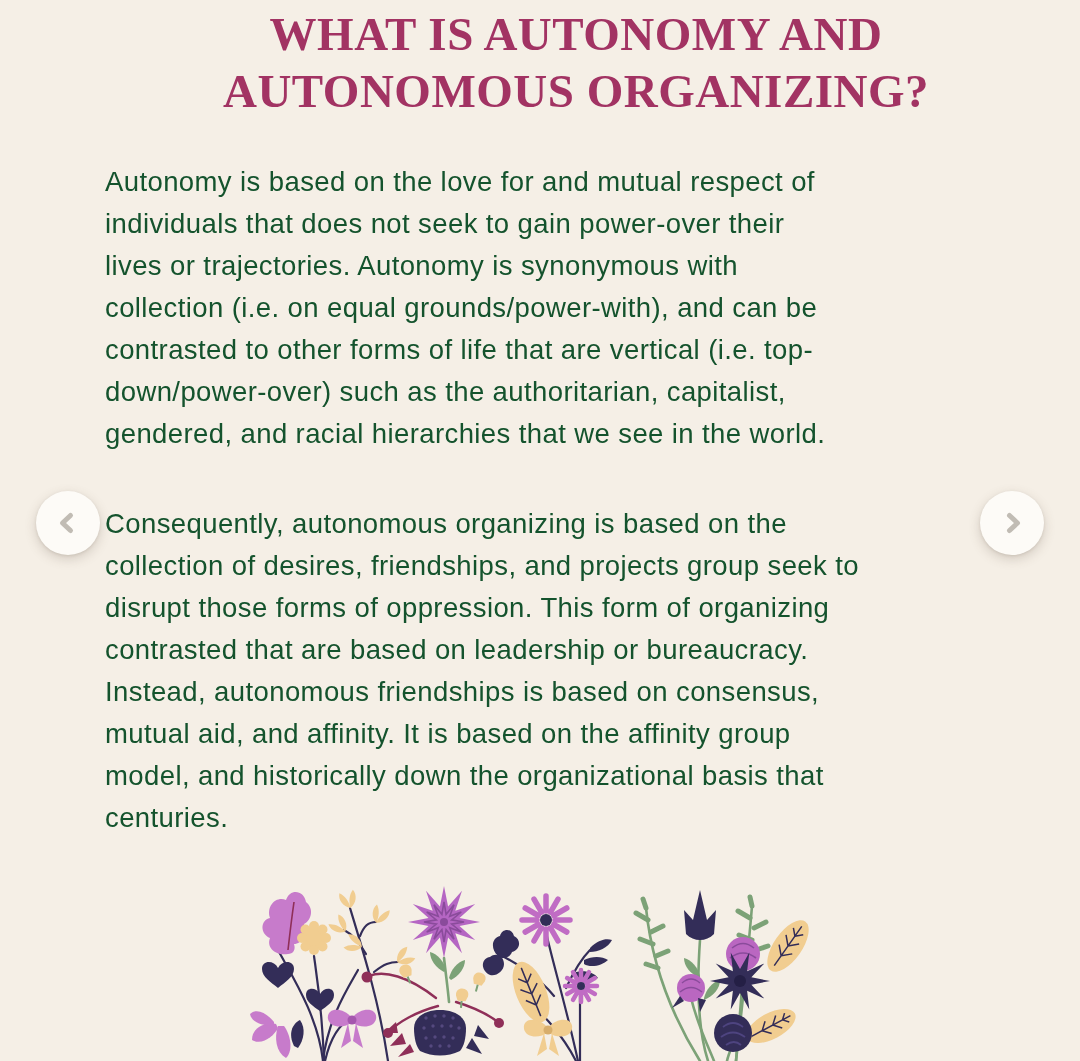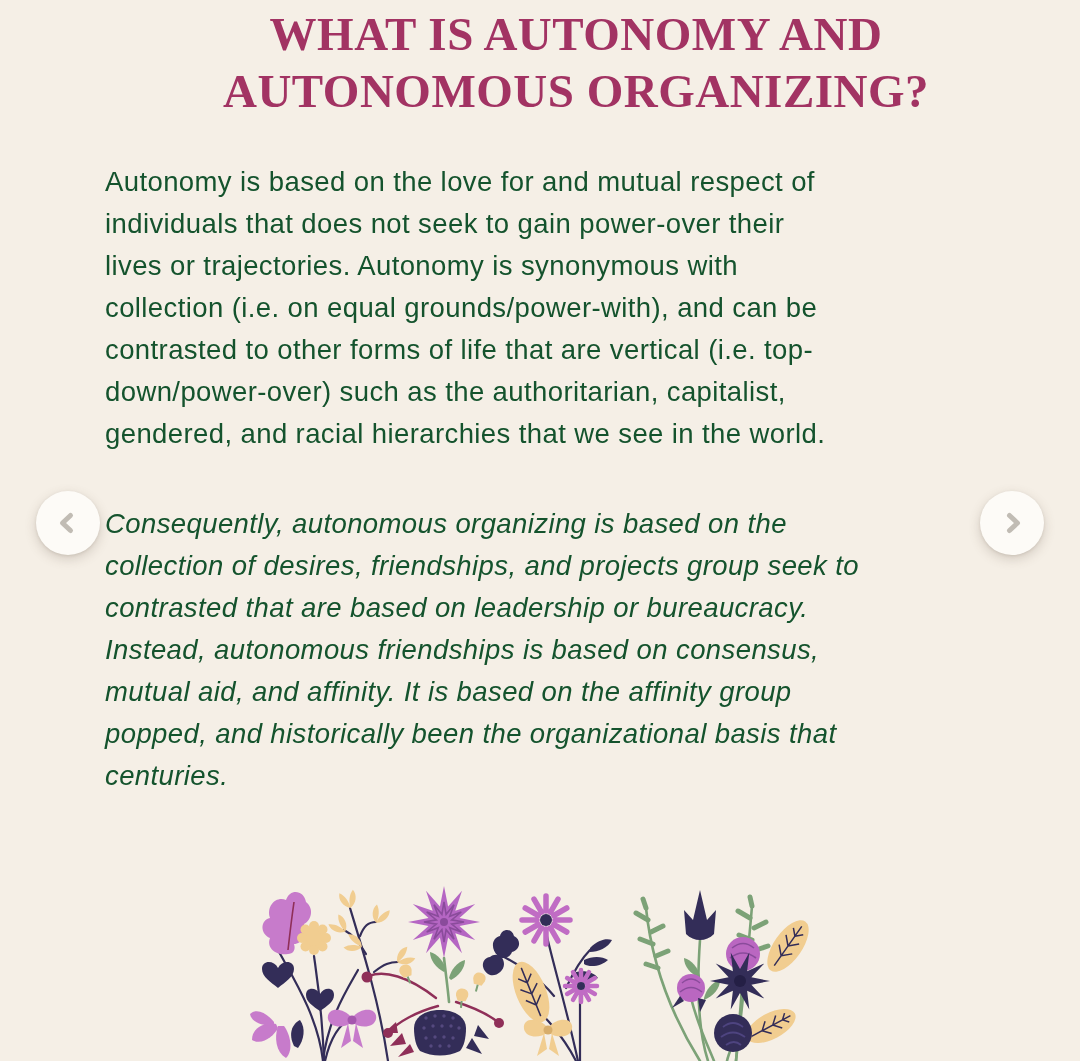--- a/index.html
+++ b/index.html
@@ -32,21 +32,21 @@
   .title .title-line { display: block; }
   .text-block {
     position: absolute;
     left: 105px;
     width: 890px;
     color: #14532d;
     font-size: 27.5px;
     letter-spacing: 0.4px;
   }
   #paragraph-1 { top: 161px; }
-  #paragraph-2 { top: 503px; font-style: italic; }
+  #paragraph-2 { top: 503px; }
   .text-block .line {
     height: 42px;
     line-height: 42px;
     white-space: pre;
   }
   .nav-button {
     position: absolute;
     top: 491px;
     width: 64px;
     height: 64px;
@@ -83,24 +83,25 @@
     <div class="line">lives or trajectories. Autonomy is synonymous with</div>
     <div class="line">collection (i.e. on equal grounds/power-with), and can be</div>
     <div class="line">contrasted to other forms of life that are vertical (i.e. top-</div>
     <div class="line">down/power-over) such as the authoritarian, capitalist,</div>
     <div class="line">gendered, and racial hierarchies that we see in the world.</div>
   </div>
 
 <div id="paragraph-2" class="text-block">
     <div class="line">Consequently, autonomous organizing is based on the</div>
     <div class="line">collection of desires, friendships, and projects group seek to</div>
+    <div class="line">disrupt those forms of oppression. This form of organizing</div>
     <div class="line">contrasted that are based on leadership or bureaucracy.</div>
     <div class="line">Instead, autonomous friendships is based on consensus,</div>
     <div class="line">mutual aid, and affinity. It is based on the affinity group</div>
-    <div class="line">popped, and historically been the organizational basis that</div>
+    <div class="line">model, and historically down the organizational basis that</div>
     <div class="line">centuries.</div>
   </div>
 
 <button class="nav-button prev" aria-label="Previous slide">
   <svg width="24" height="24" viewBox="0 0 24 24">
     <polyline points="14.5,4.5 6.5,12 14.5,19.5" fill="none" stroke="#C1BCB4" stroke-width="5" stroke-linecap="round" stroke-linejoin="round"></polyline>
   </svg>
 </button>
 
 <button class="nav-button next" aria-label="Next slide">

